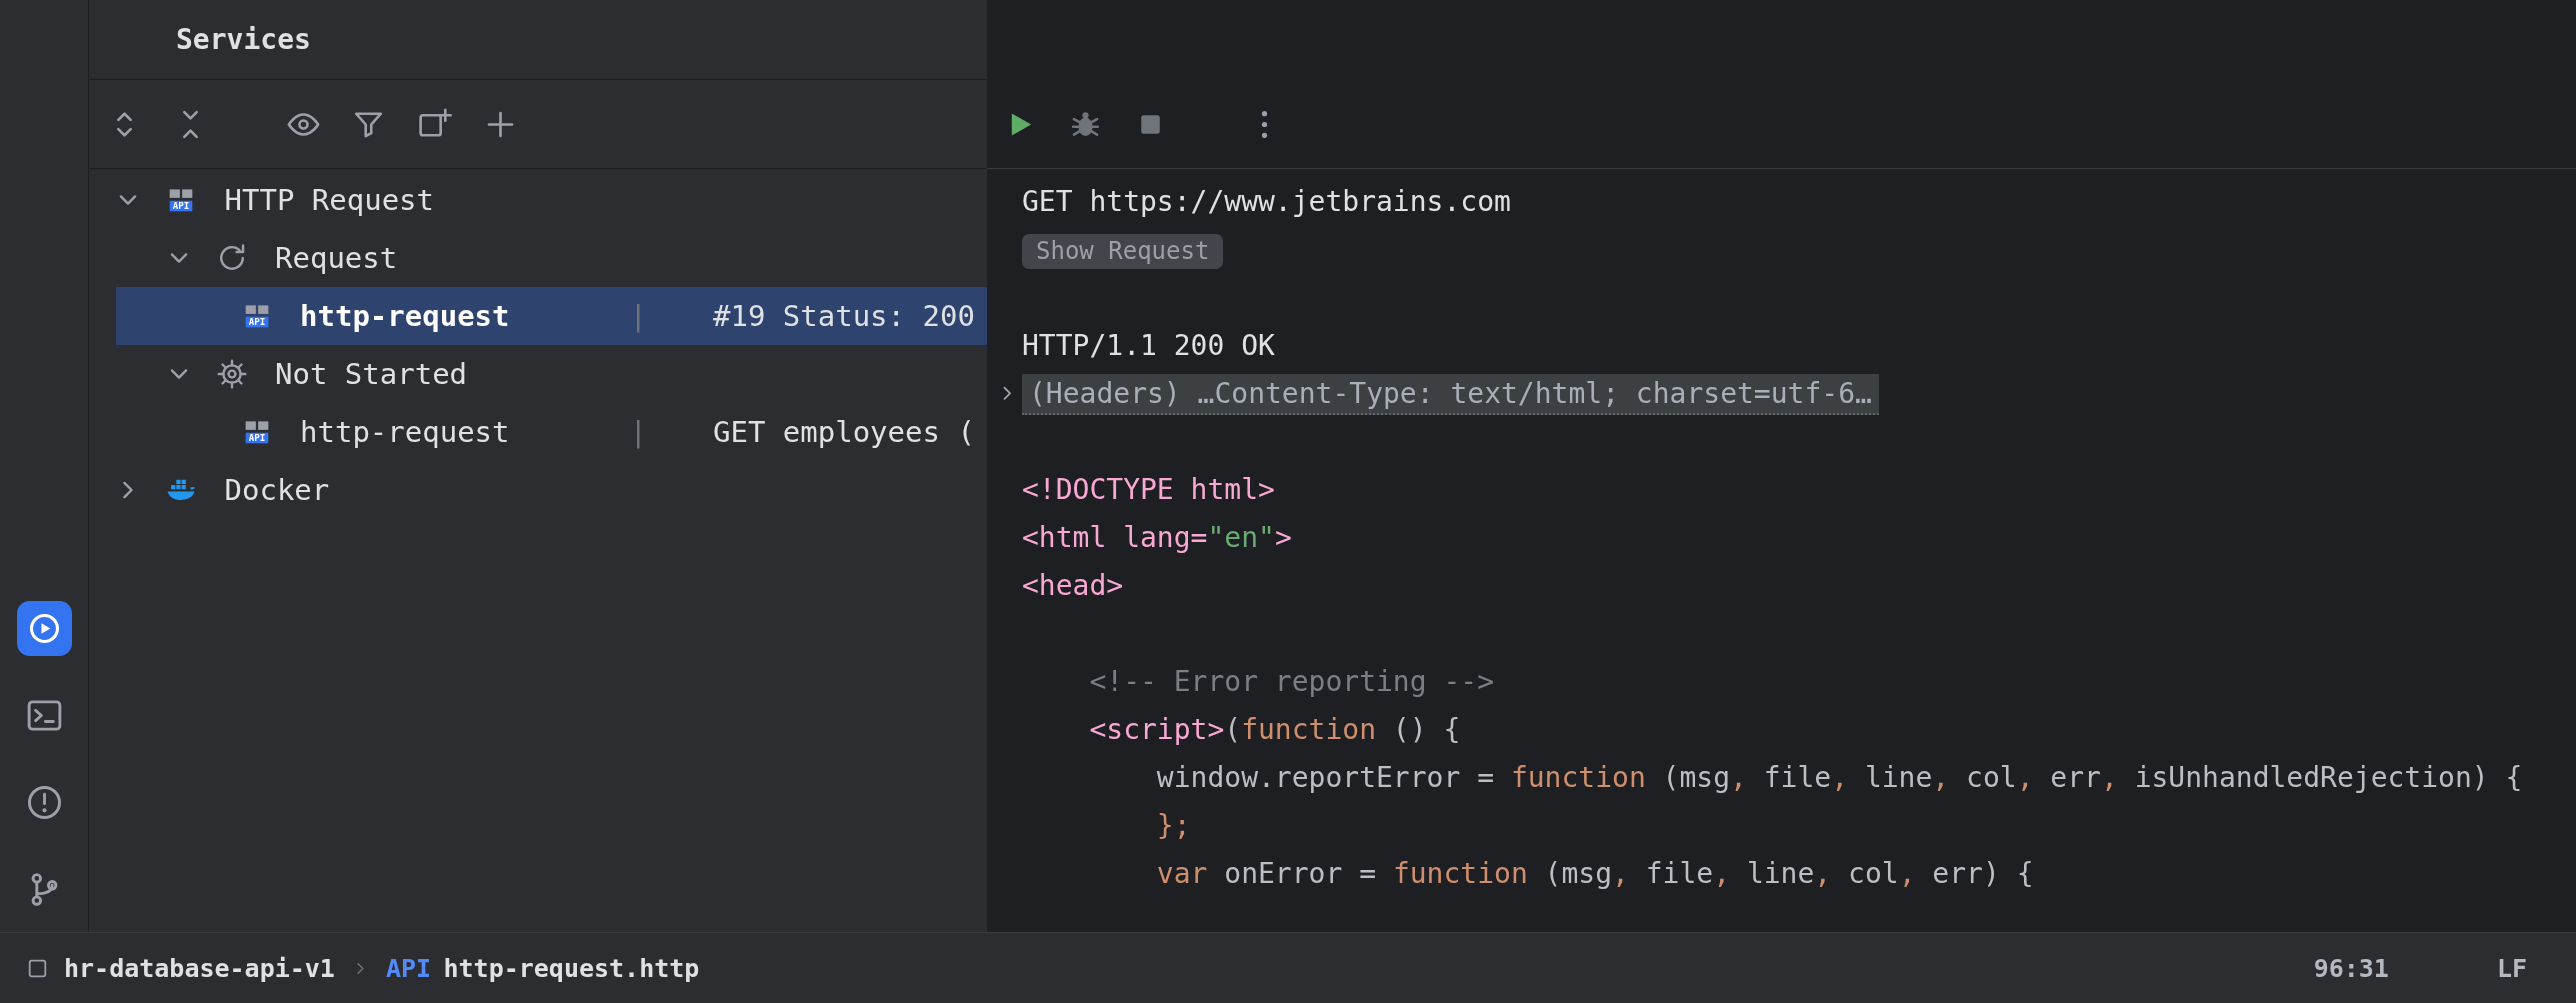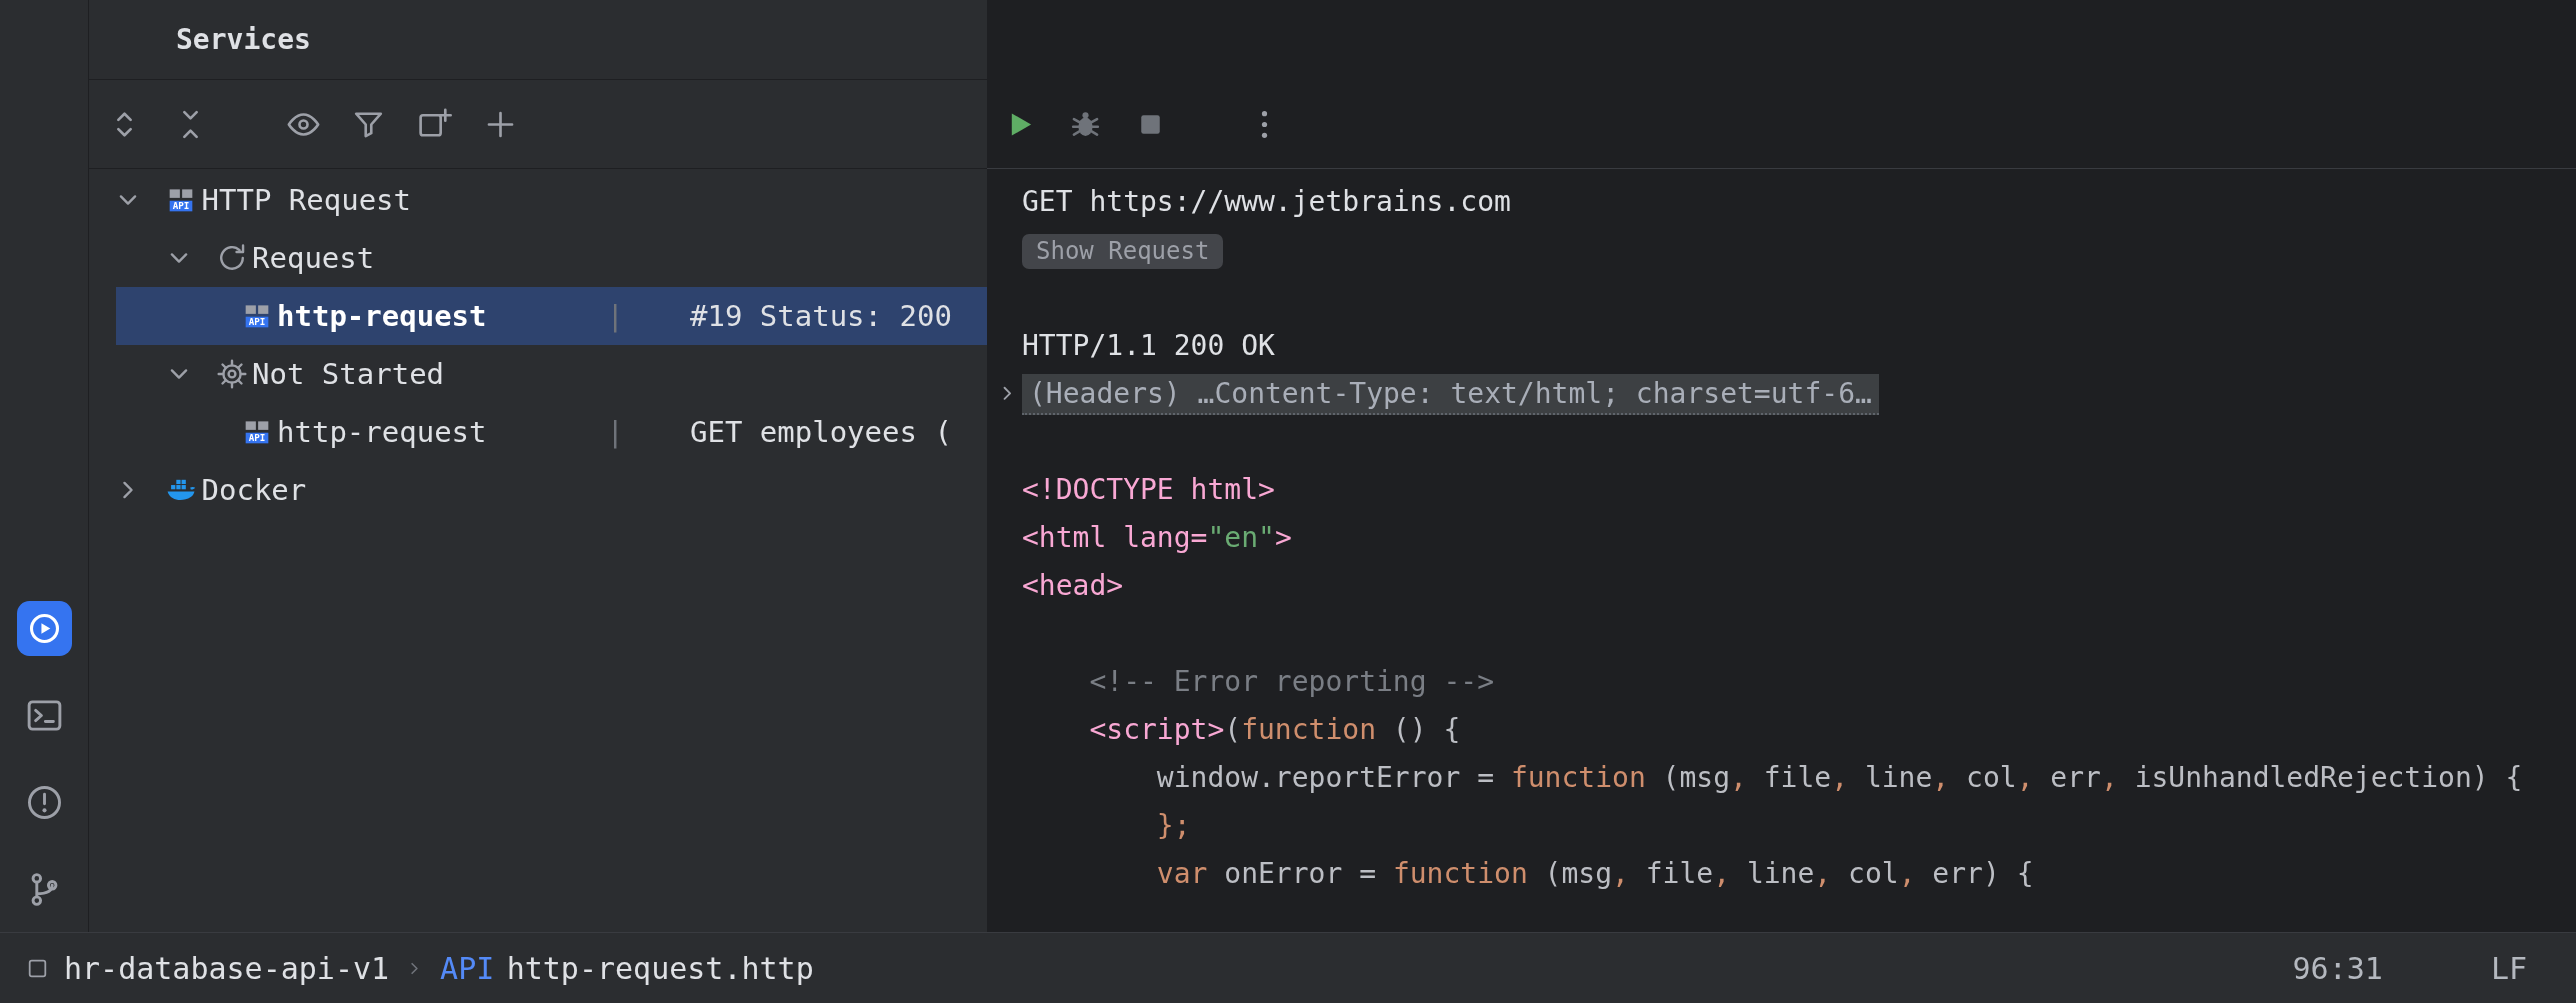--- a/index.html
+++ b/index.html
@@ -27,21 +27,21 @@
   .tb-btn svg{width:37px;height:37px;}
   .tb-spacer{width:21px;flex:none;}
   .tree{padding-top:1.8px;overflow:hidden;}
   .tree-row{height:58px;display:flex;align-items:center;white-space:nowrap;overflow:hidden;font-size:29px;color:#dfe1e5;cursor:pointer;}
   .tree-row.selected{background:linear-gradient(90deg,rgba(0,0,0,0) 0 26.6px,#2e436e 26.6px 100%);}
   .tree-chevron{width:39px;height:39px;flex:none;}
   .tree-chevron svg{width:34px;height:34px;}
   .tree-icon{width:35px;height:35px;flex:none;}
   .tree-icon svg{width:34px;height:34px;}
   .tree-chevron + .tree-icon{margin-left:16px;}
-  .tree-label{margin-left:3px;}
+  .tree-label{margin-left:26px;}
   .selected .tree-label{font-weight:bold;color:#ffffff;}
   .tree-sep{color:#6f737a;margin:0 66px 0 120px;}
   .tree-detail{color:#dfe1e5;}
   .tree-suffix{color:#6f737a;margin-left:25px;}
 
   
   .right-panel{position:absolute;left:987px;top:0;width:1589px;height:932px;background:#1e1f22;display:flex;flex-direction:column;overflow:hidden;}
   .run-toolbar{margin-top:80px;height:89px;flex:none;border-bottom:1.8px solid #393b40;display:flex;align-items:center;padding-left:13.3px;gap:26.6px;}
   .console{padding:8.9px 0 0 35px;font-size:28px;line-height:48px;}
   .console-line{position:relative;height:48px;white-space:pre;}
@@ -51,21 +51,21 @@
   .c-p{color:#dfe1e5;}
   .c-code{color:#bcbec4;}
   .c-tag{color:#f9a8d4;}
   .c-str{color:#6aab73;}
   .c-kw{color:#cf8e6d;}
   .c-com{color:#7a7e85;}
   .c-fold{background:#3d4043;color:#a9aeb8;border-bottom:2.7px dotted #5f646b;padding:2.7px 7px;cursor:pointer;}
   .pill{display:inline-block;background:#43454a;color:#9da0a8;font-size:24px;line-height:35px;padding:0 14px;border-radius:7px;margin-top:4.4px;cursor:pointer;}
 
   
-  .status-bar{position:absolute;left:0;top:932px;width:2576px;height:72px;background:#2b2d30;border-top:1.8px solid #393b40;display:flex;align-items:center;font-size:30px;color:#dfe1e5;padding:0 49px 0 25px;}
+  .status-bar{position:absolute;left:0;top:932px;width:2576px;height:72px;background:#2b2d30;border-top:1.8px solid #393b40;display:flex;align-items:center;font-size:25px;color:#dfe1e5;padding:0 49px 0 25px;font-weight:bold;}
   .sb-left{display:flex;align-items:center;gap:14px;}
   .sb-widget{display:flex;align-items:center;gap:14px;cursor:pointer;}
   .sb-file{display:flex;align-items:center;gap:12.4px;cursor:pointer;}
   .sb-filetype{color:#548af7;}
   .sb-chev svg{width:23px;height:23px;stroke:#6f737a;}
   .sb-square svg{width:25px;height:25px;}
   .sb-right{margin-left:auto;display:flex;align-items:center;gap:108px;color:#b4b8bf;}
   .sb-right span{cursor:pointer;}
 </style>
 </head>

